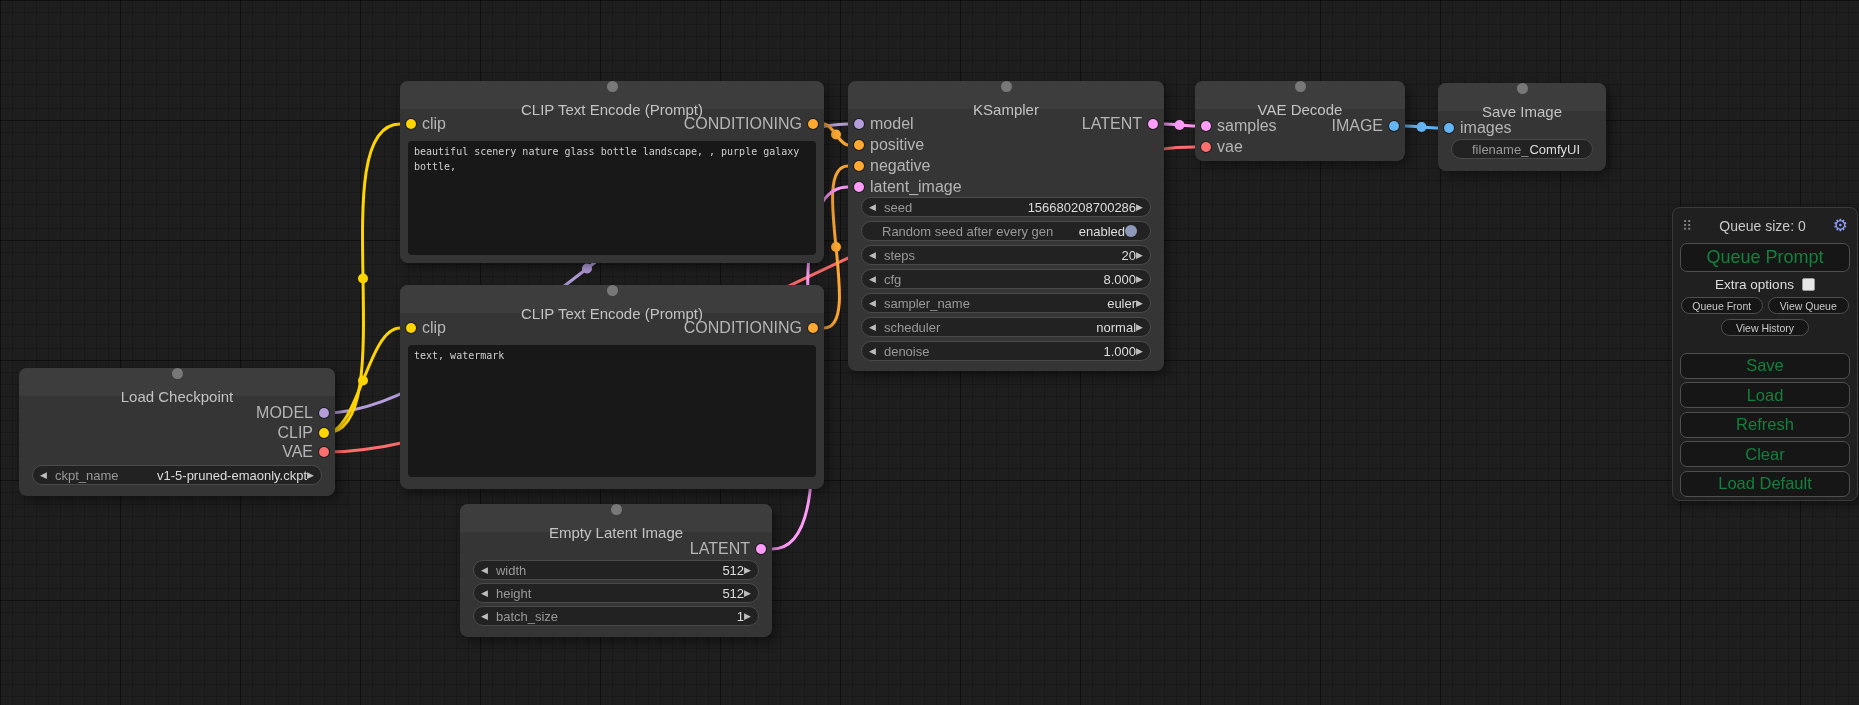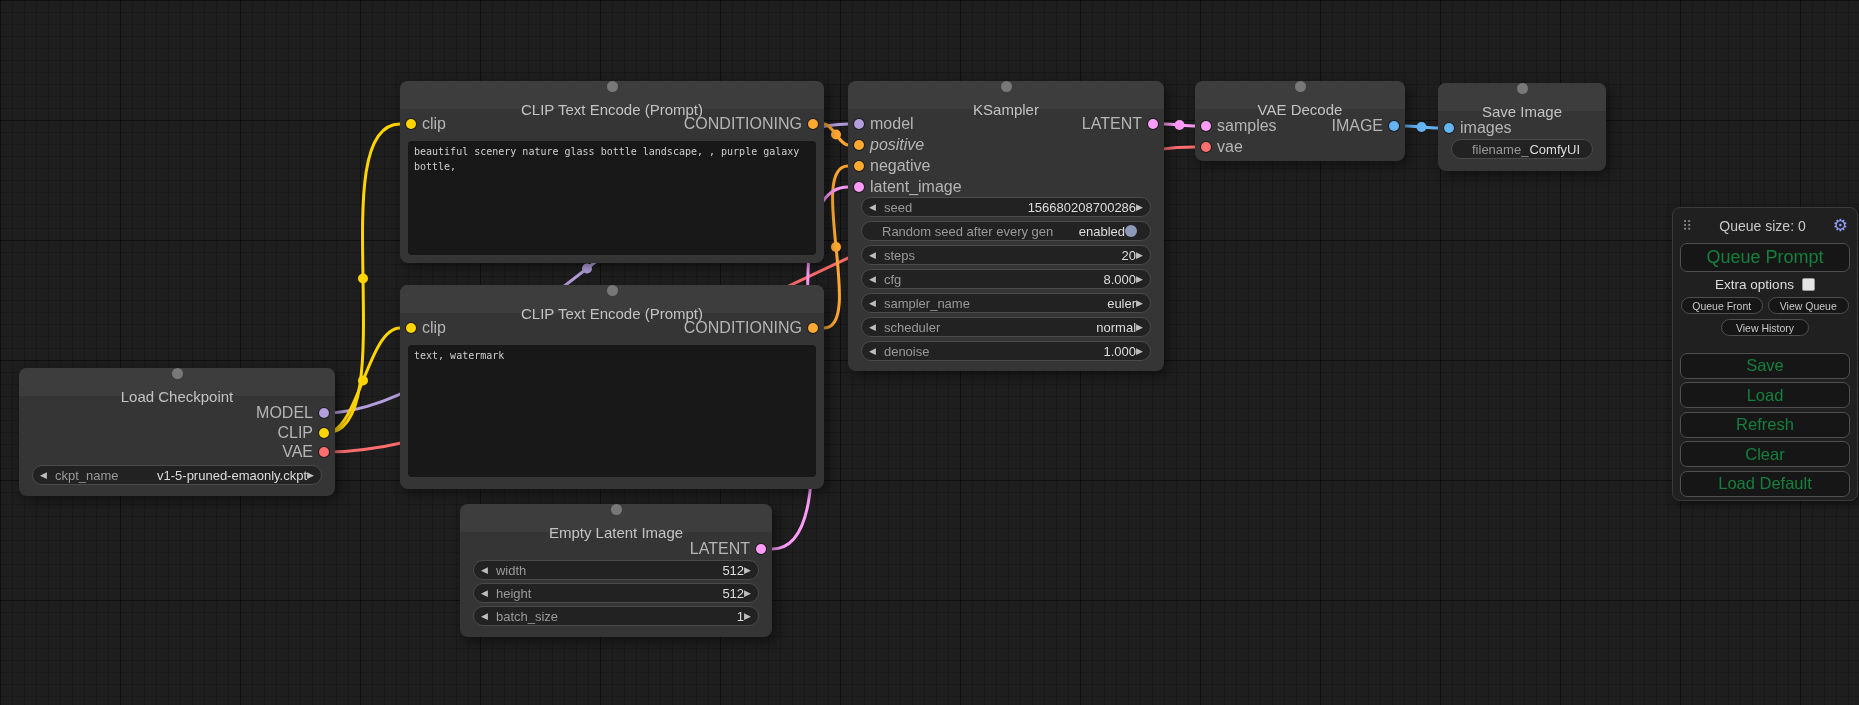--- a/index.html
+++ b/index.html
@@ -166,21 +166,21 @@
         </div>
       </div>
       <div class="node" style="left: 848px; top: 81px; width: 316px; height: 290px;">
         <div class="node-title">
           <span class="title-dot"></span>
           <span>KSampler</span>
         </div>
         <span class="slot-dot" style="left: 6px; top: 38px; background: rgb(179, 157, 219);"></span>
         <span class="slot-label" style="left: 22px; top: 35px;">model</span>
         <span class="slot-dot" style="left: 6px; top: 59px; background: rgb(255, 169, 49);"></span>
-        <span class="slot-label" style="left: 22px; top: 56px; font-style: italic;">positive</span>
+        <span class="slot-label" style="left: 22px; top: 56px;">positive</span>
         <span class="slot-dot" style="left: 6px; top: 80px; background: rgb(255, 169, 49);"></span>
         <span class="slot-label" style="left: 22px; top: 77px;">negative</span>
         <span class="slot-dot" style="left: 6px; top: 101px; background: rgb(255, 156, 249);"></span>
         <span class="slot-label" style="left: 22px; top: 98px;">latent_image</span>
         <span class="slot-dot" style="right: 6px; top: 38px; background: rgb(255, 156, 249);"></span>
         <span class="slot-label" style="right: 22px; top: 35px;">LATENT</span>
         <div class="widget" style="top: 116px;">
           <span class="arrow">◀</span>
           <span class="w-label">seed</span>
           <span class="w-value">156680208700286</span>

